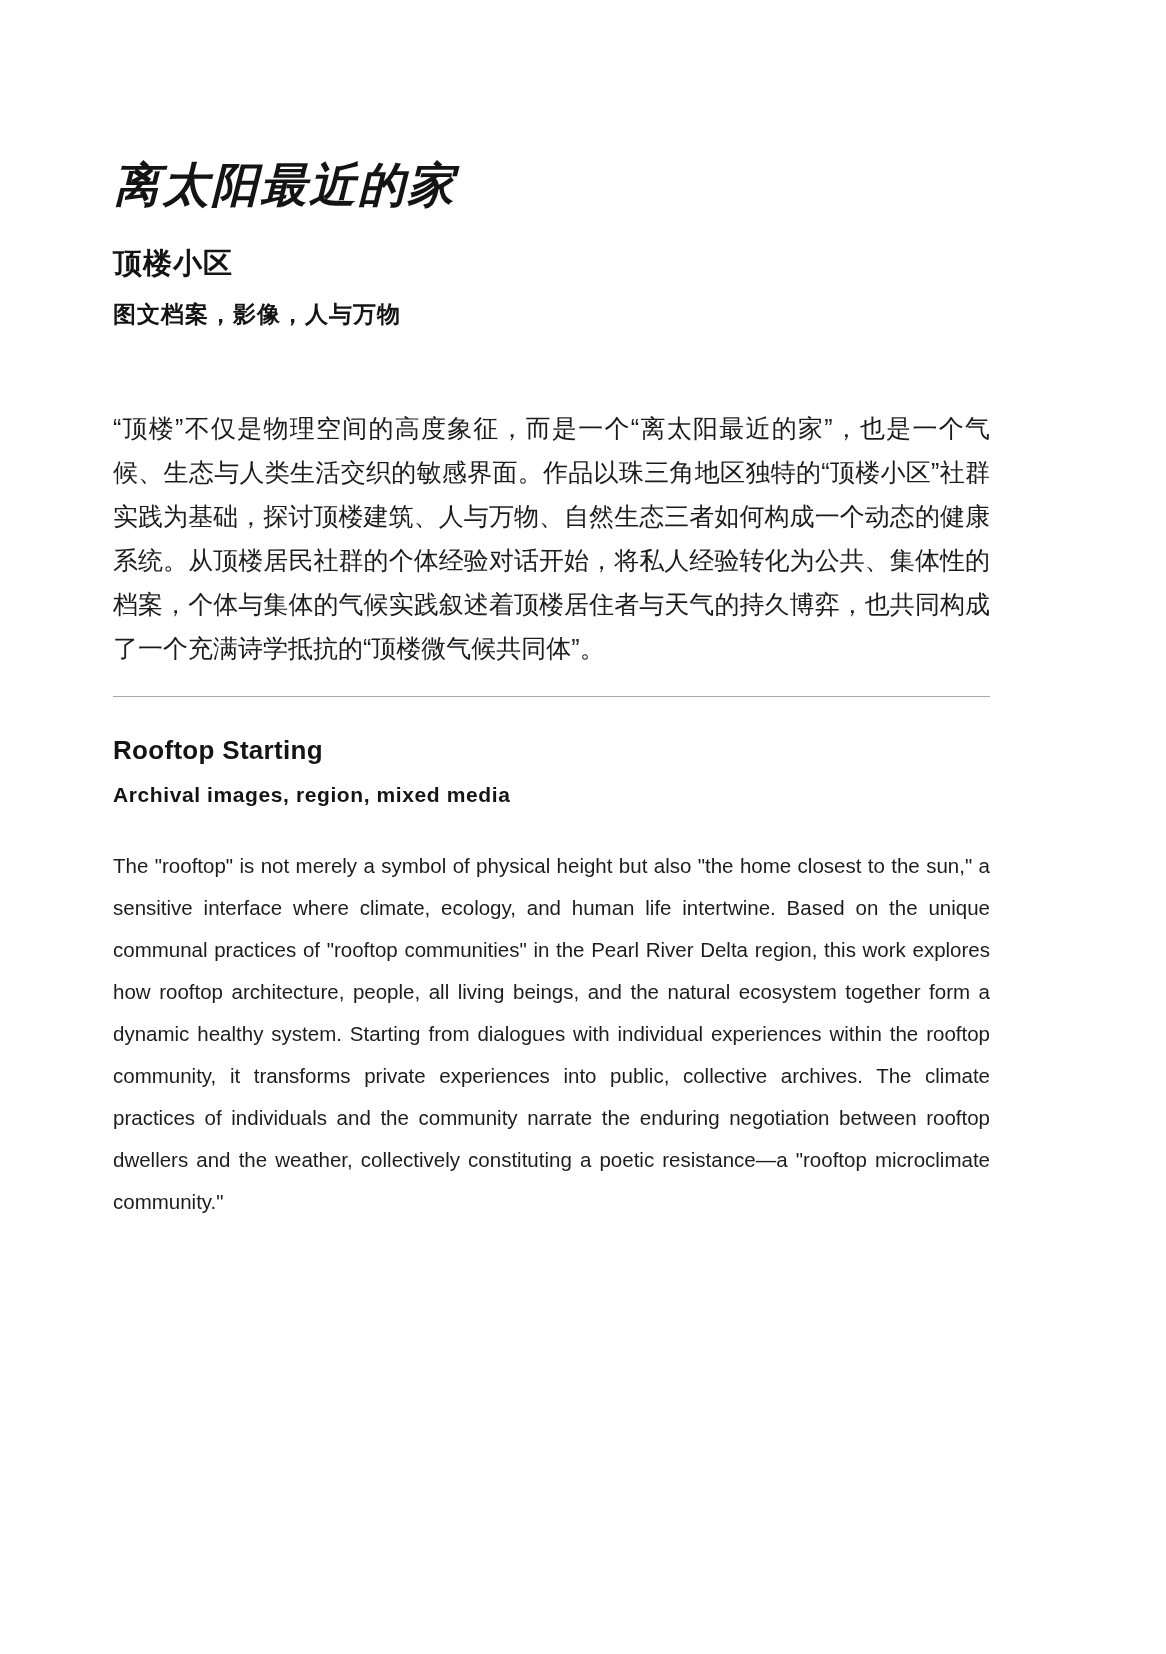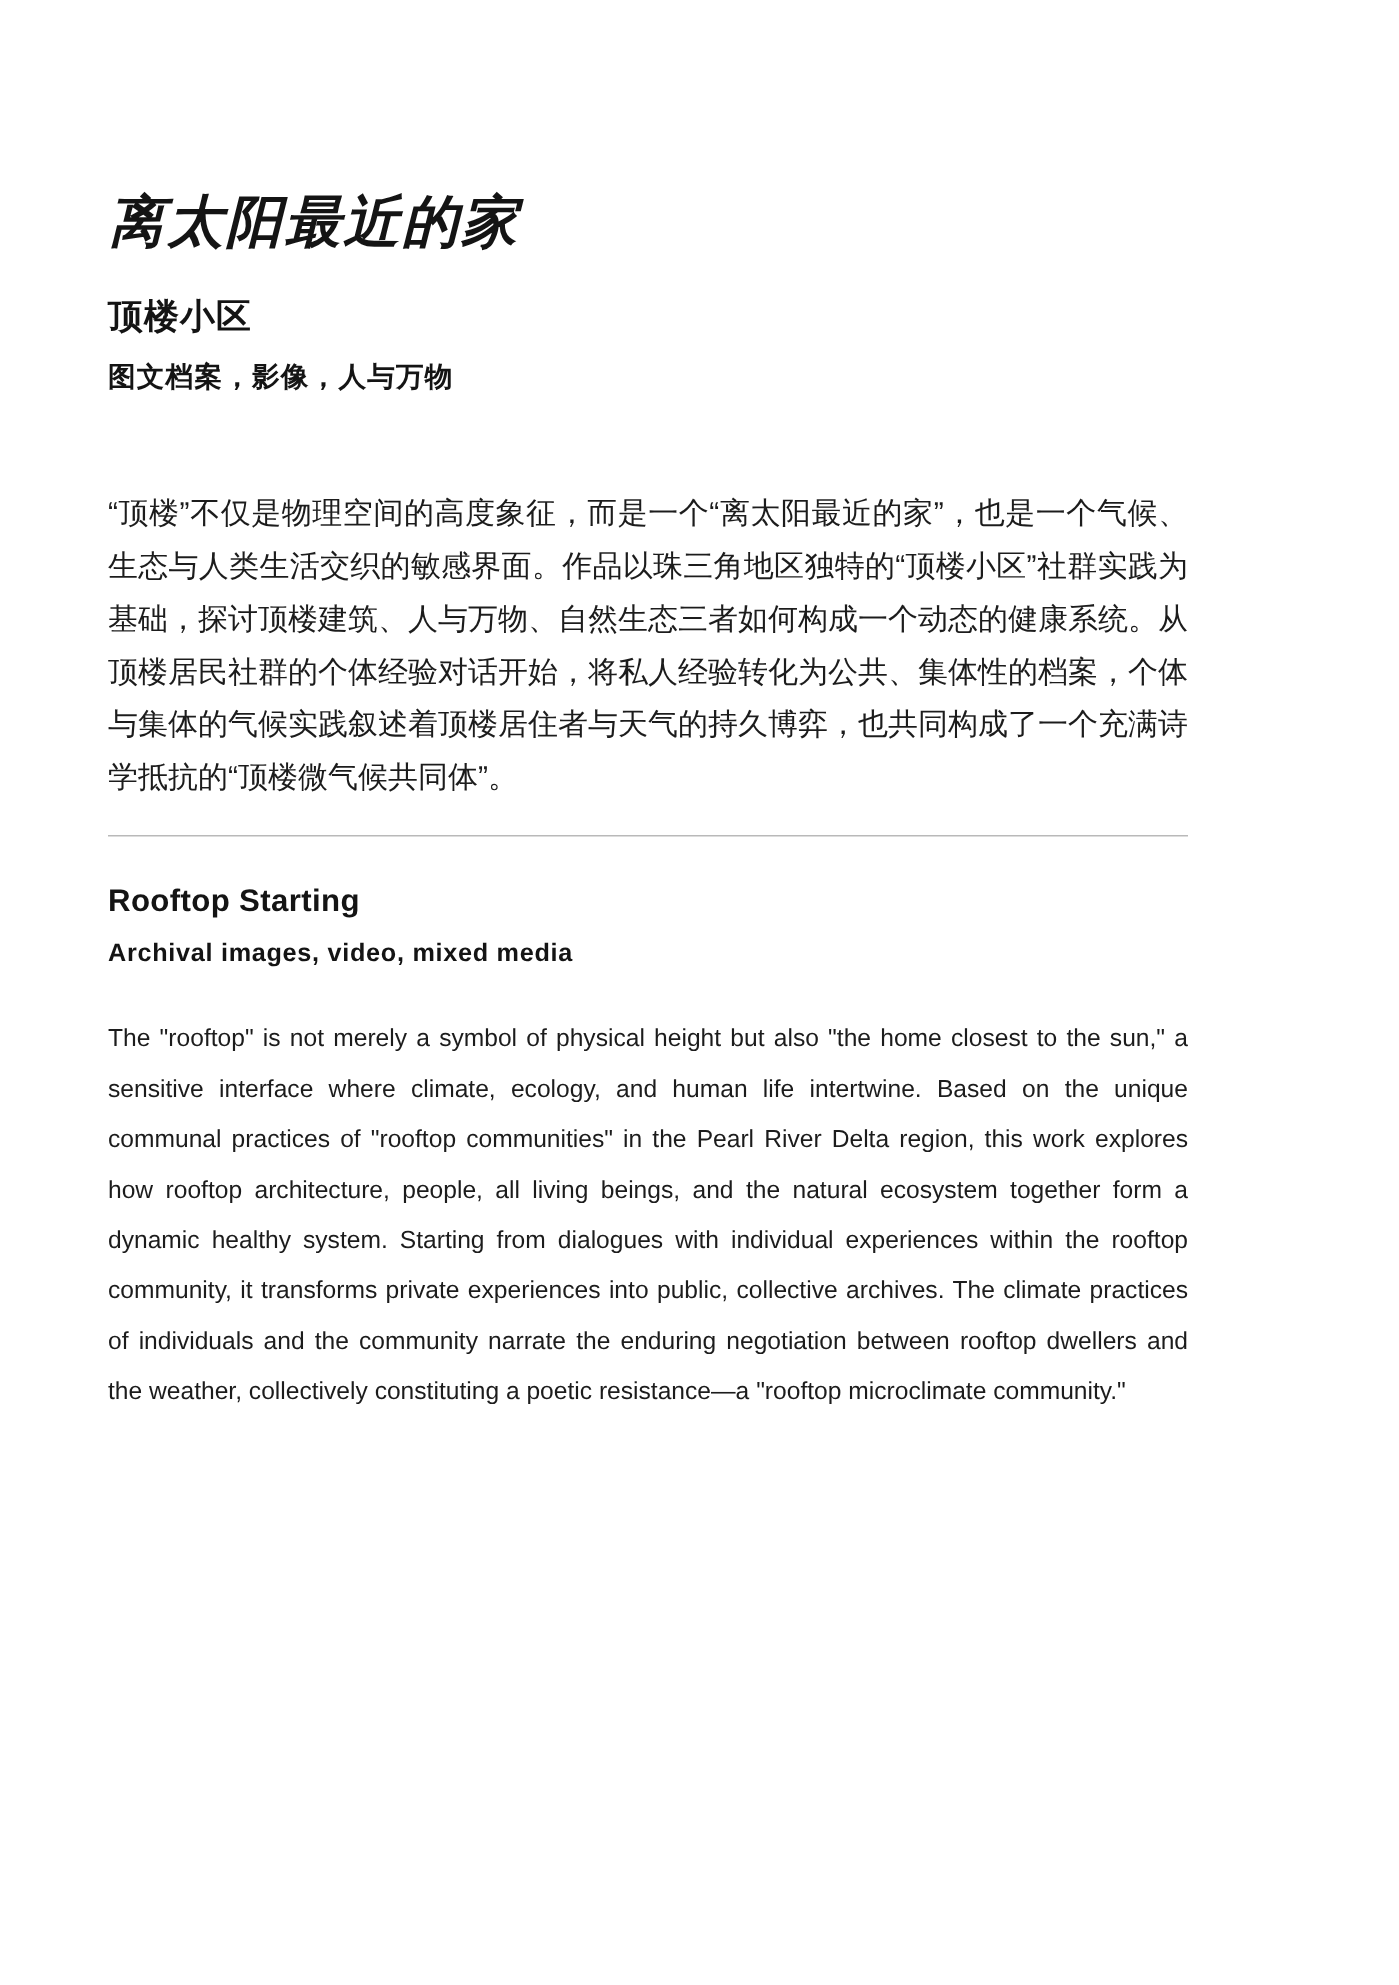--- a/index.html
+++ b/index.html
@@ -8,21 +8,21 @@
     width: 1166px;
     height: 1654px;
     margin: 0 auto;
     font-family: "Liberation Sans", "DejaVu Sans", sans-serif;
     color: #1c1c1c;
     overflow: hidden;
   }
   .page {
     width: 1166px;
     height: 1165px;
-    padding: 158px 176px 60px 90px;
+    padding: 158px 176px 60px 113px;
     background: #ffffff;
   }
 
   
   .zh-title {
     font-size: 47px;
     font-weight: 700;
     font-style: italic;
     letter-spacing: 2px;
     line-height: 1.15;
@@ -102,17 +102,17 @@
     <h1 class="zh-title">离太阳最近的家</h1>
     <h2 class="zh-subtitle">顶楼小区</h2>
     <h3 class="zh-medium">图文档案，影像，人与万物</h3>
     <p class="zh-body">“顶楼”不仅是物理空间的高度象征，而是一个“离太阳最近的家”，也是一个气候、生态与人类生活交织的敏感界面。作品以珠三角地区独特的“顶楼小区”社群实践为基础，探讨顶楼建筑、人与万物、自然生态三者如何构成一个动态的健康系统。从顶楼居民社群的个体经验对话开始，将私人经验转化为公共、集体性的档案，个体与集体的气候实践叙述着顶楼居住者与天气的持久博弈，也共同构成了一个充满诗学抵抗的“顶楼微气候共同体”。</p>
   </section>
 
   <hr class="divider">
 
   <section>
     <h2 class="en-subtitle">Rooftop Starting</h2>
-    <h3 class="en-medium">Archival images, video, mixed media</h3>
+    <h3 class="en-medium">Archival images, region, mixed media</h3>
     <p class="en-body">The "rooftop" is not merely a symbol of physical height but also "the home closest to the sun," a sensitive interface where climate, ecology, and human life intertwine. Based on the unique communal practices of "rooftop communities" in the Pearl River Delta region, this work explores how rooftop architecture, people, all living beings, and the natural ecosystem together form a dynamic healthy system. Starting from dialogues with individual experiences within the rooftop community, it transforms private experiences into public, collective archives. The climate practices of individuals and the community narrate the enduring negotiation between rooftop dwellers and the weather, collectively constituting a poetic resistance—a "rooftop microclimate community."</p>
   </section>
 
 </div>
 
 </body></html>

